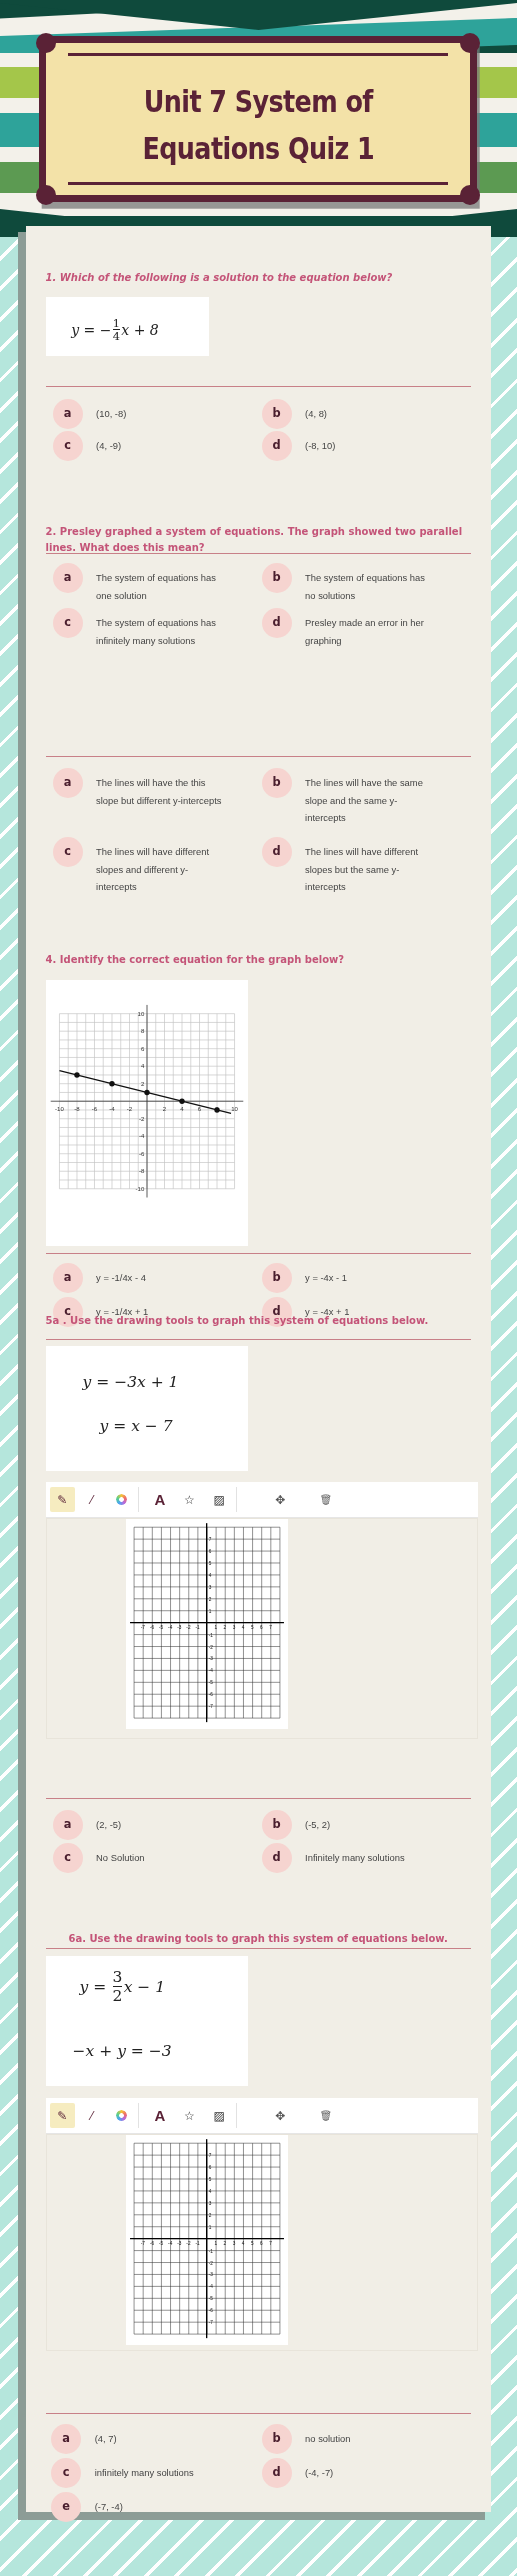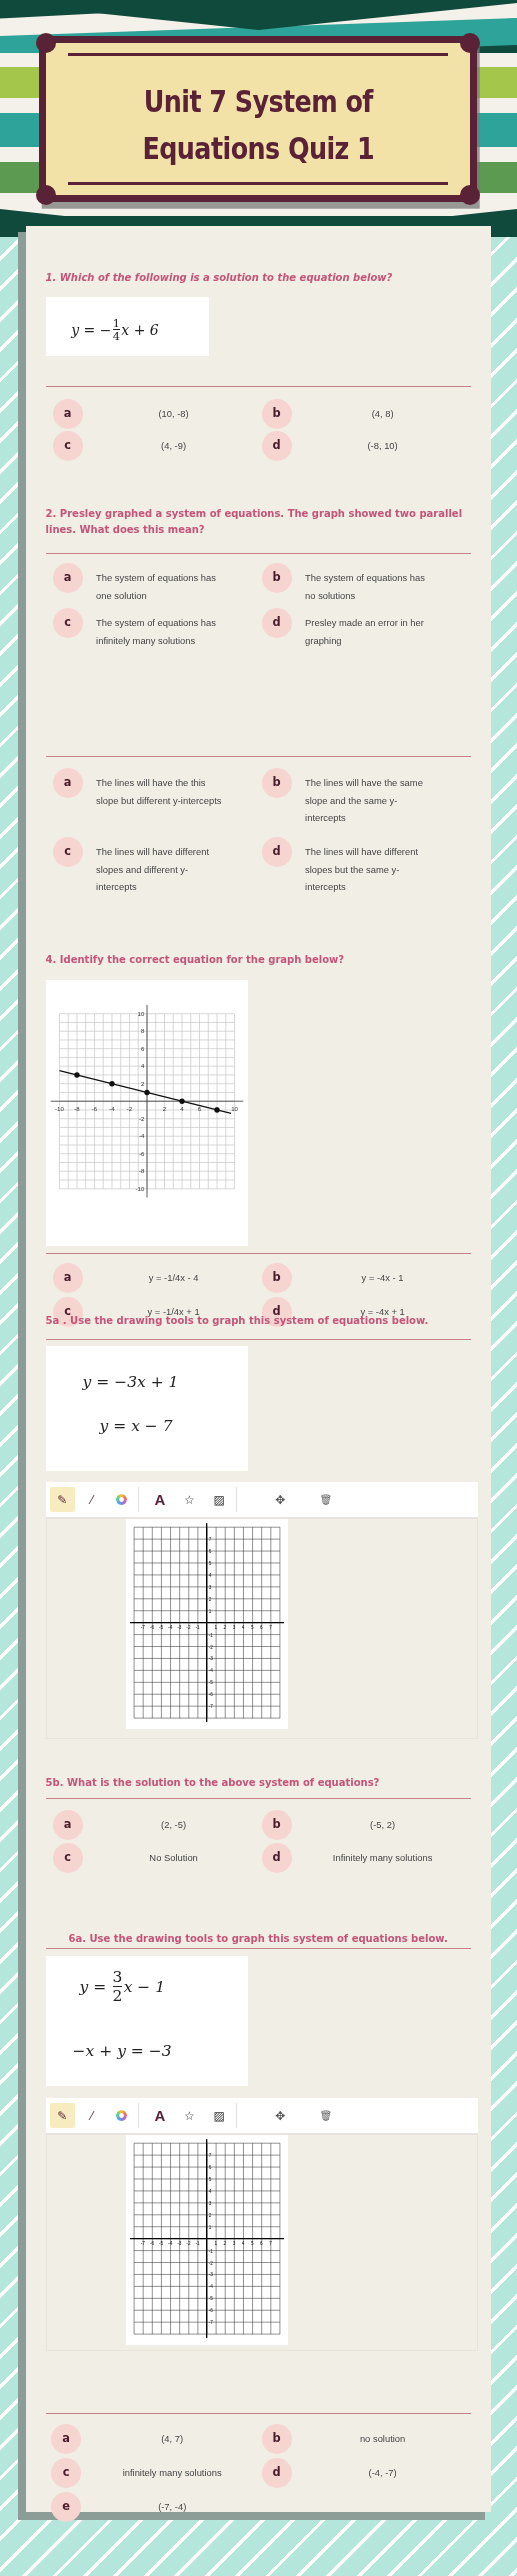--- a/index.html
+++ b/index.html
@@ -71,21 +71,21 @@
     font-family: "Liberation Sans", sans-serif; font-size: 9.4px; color: #444;
     line-height: 17.5px;
   }
   .opt .letter {
     width: 30px; height: 30px; flex: 0 0 30px; border-radius: 50%;
     background: #f6d4d0; color: #4a1e2e; font-family: "DejaVu Sans", sans-serif;
     font-size: 11.4px; font-weight: bold; display: flex; align-items: center; justify-content: center;
     margin-right: 13.5px;
   }
   .opt .txt { padding-top: 6px; width: 128px; }
-  .opt.short .txt { width: 155px; text-align: center; }
+  .opt.short .txt { width: 155px; }
   .graph-box { position: absolute; background: #fff; }
   .toolbar {
     position: absolute; left: 20px; width: 432px; height: 36px;
     background: #fff; border-bottom: 0.7px solid #e6e6e6; display: flex; align-items: center;
   }
   .tool { width: 25.6px; height: 25.6px; display: flex; align-items: center; justify-content: center; font-size: 12px; color: #5a2236; margin-left: 4px; }
   .tool.active { background: #f6ecc0; border-radius: 2px; }
   .tsep { width: 0.7px; height: 25.6px; background: #e2e2e2; margin: 0 4px; }
   .draw-area { position: absolute; left: 20px; width: 432px; border: 0.7px solid #e8e4da; }
 </style>
@@ -126,42 +126,42 @@
 
   <div class="q-title" style="top:44px;font-style:italic;">1.   Which of the following is a solution to the equation below?</div>
   <div class="eq-box" style="left:20px;top:71px;width:163px;height:59px;">
     <div style="position:absolute;left:25.6px;top:20px;font-size:14px;display:flex;align-items:center;">
       <span>y =</span>&nbsp;<span style="font-style:normal;">−</span>
       <span style="display:inline-flex;flex-direction:column;align-items:center;font-size:11.4px;font-style:normal;margin:0 1.3px;line-height:12px;position:relative;top:0;">
         <span>1</span>
         <span style="border-top:1px solid #222;width:6.7px;"></span>
         <span>4</span>
       </span>
-      <span>x + 6</span>
+      <span>x + 8</span>
     </div>
   </div>
   <div class="rule" style="top:160px;"></div>
   <div class="opt short" style="left:27px;top:173px;">
       <span class="letter">a</span>
       <span class="txt">(10, -8)</span>
     </div>
   <div class="opt short" style="left:236px;top:173px;">
       <span class="letter">b</span>
       <span class="txt">(4, 8)</span>
     </div>
   <div class="opt short" style="left:27px;top:205px;">
       <span class="letter">c</span>
       <span class="txt">(4, -9)</span>
     </div>
   <div class="opt short" style="left:236px;top:205px;">
       <span class="letter">d</span>
       <span class="txt">(-8, 10)</span>
     </div>
 
-  <div class="q-title" style="top:280px;">2. Presley graphed a system of equations. The graph showed two parallel lines.    What does this mean?</div>
+  <div class="q-title" style="top:298px;">2. Presley graphed a system of equations. The graph showed two parallel lines.    What does this mean?</div>
   <div class="rule" style="top:327px;"></div>
   <div class="opt" style="left:27px;top:337px;">
       <span class="letter">a</span>
       <span class="txt">The system of equations has one solution</span>
     </div>
   <div class="opt" style="left:236px;top:337px;">
       <span class="letter">b</span>
       <span class="txt">The system of equations has no solutions</span>
     </div>
   <div class="opt" style="left:27px;top:382px;">
@@ -374,21 +374,20 @@
           <text x="187.8125" y="164" font-size="7" text-anchor="middle" fill="#111" font-family="Liberation Sans, sans-serif">5</text>
           <text x="123" y="68.25" font-size="7" fill="#111" font-family="Liberation Sans, sans-serif">5</text>
           <text x="201.375" y="164" font-size="7" text-anchor="middle" fill="#111" font-family="Liberation Sans, sans-serif">6</text>
           <text x="123" y="50.5" font-size="7" fill="#111" font-family="Liberation Sans, sans-serif">6</text>
           <text x="214.9375" y="164" font-size="7" text-anchor="middle" fill="#111" font-family="Liberation Sans, sans-serif">7</text>
           <text x="123" y="32.75" font-size="7" fill="#111" font-family="Liberation Sans, sans-serif">7</text>
         </svg>
     </div>
   </div>
 
-  <div class="q-title" style="top:1549px;">5b.   What is the solution to the above system of equations?</div>
   <div class="rule" style="top:1572px;"></div>
   <div class="opt short" style="left:27px;top:1584px;">
       <span class="letter">a</span>
       <span class="txt">(2, -5)</span>
     </div>
   <div class="opt short" style="left:236px;top:1584px;">
       <span class="letter">b</span>
       <span class="txt">(-5, 2)</span>
     </div>
   <div class="opt short" style="left:27px;top:1617px;">

